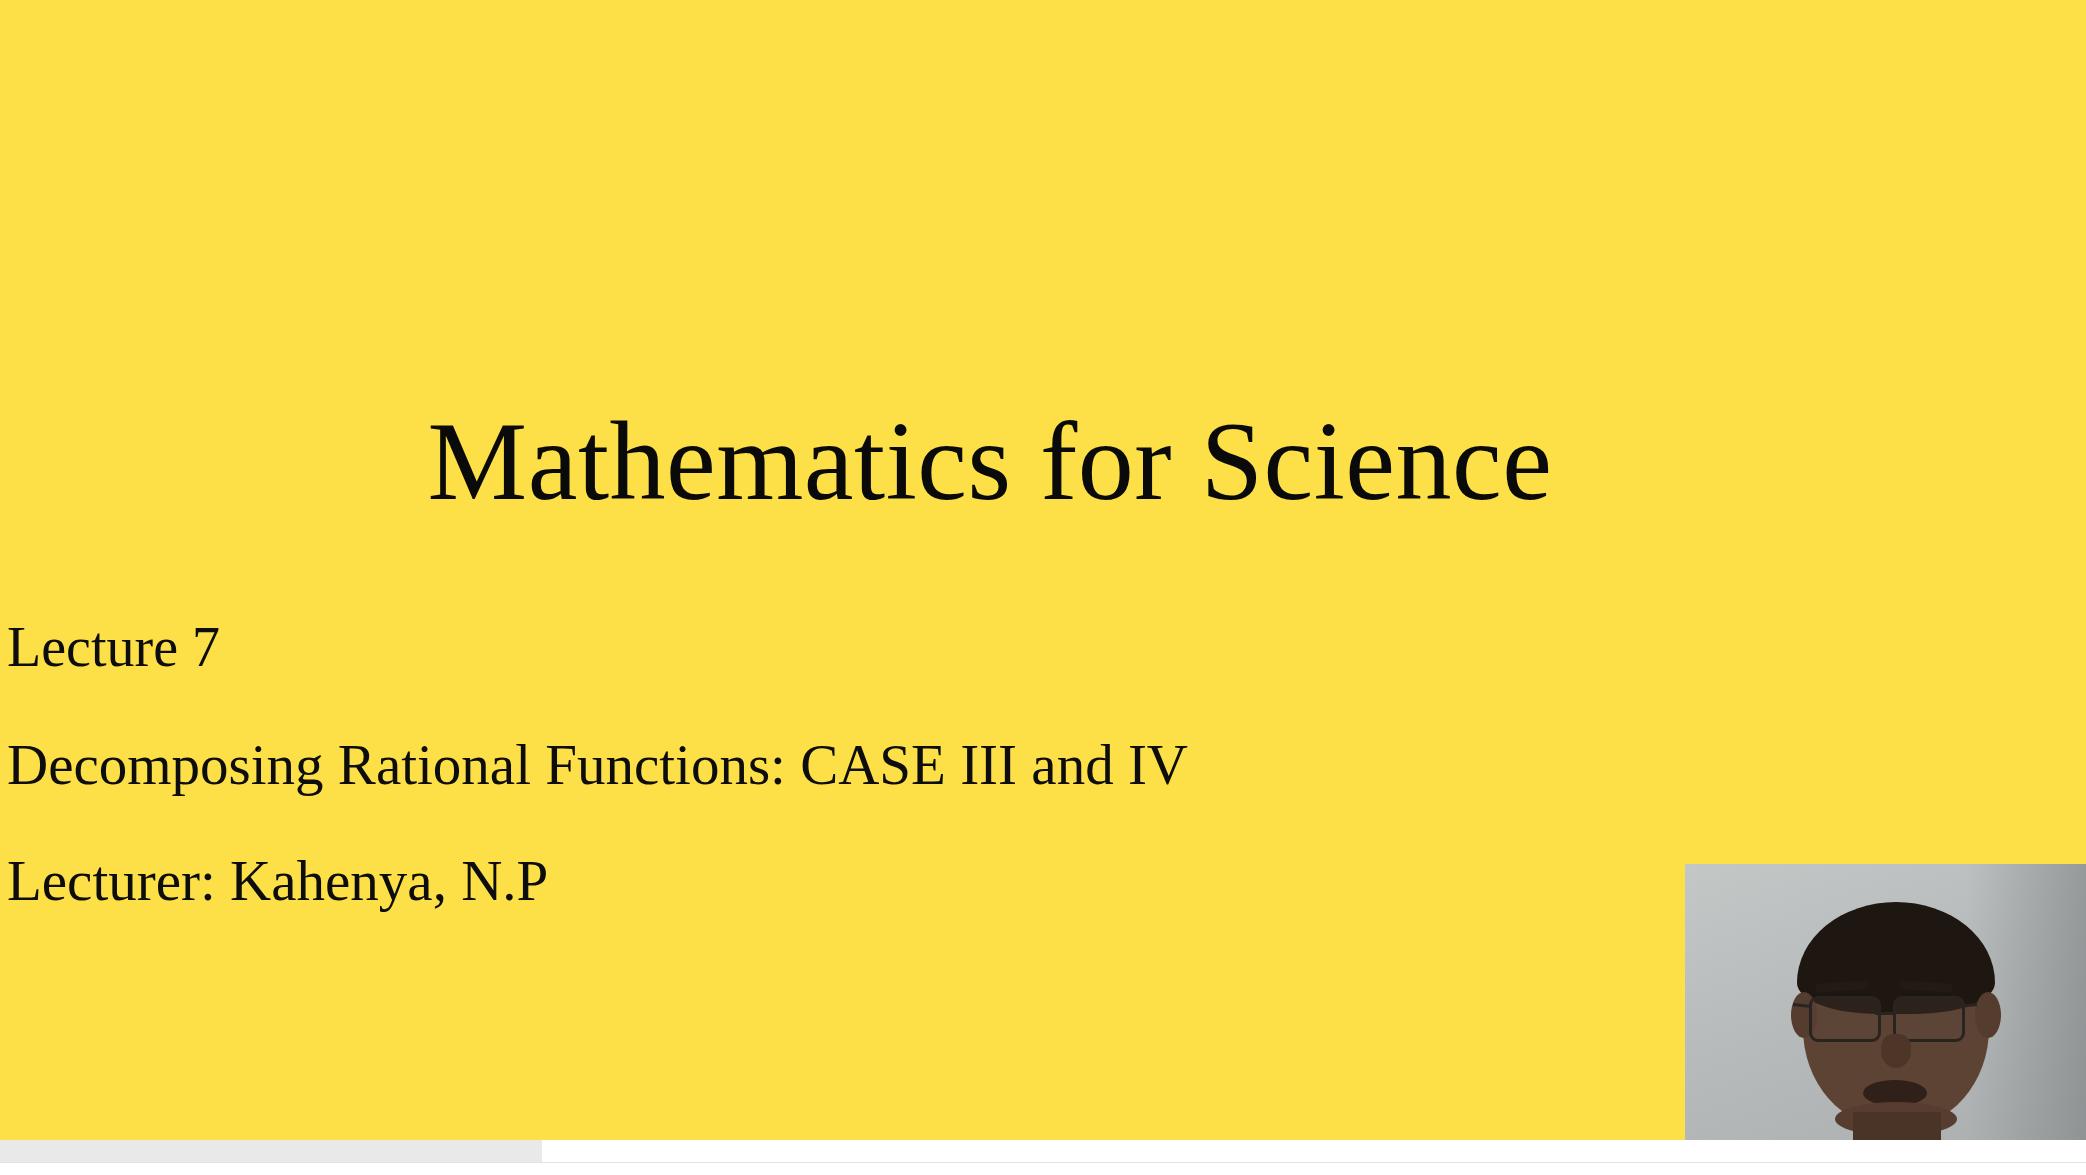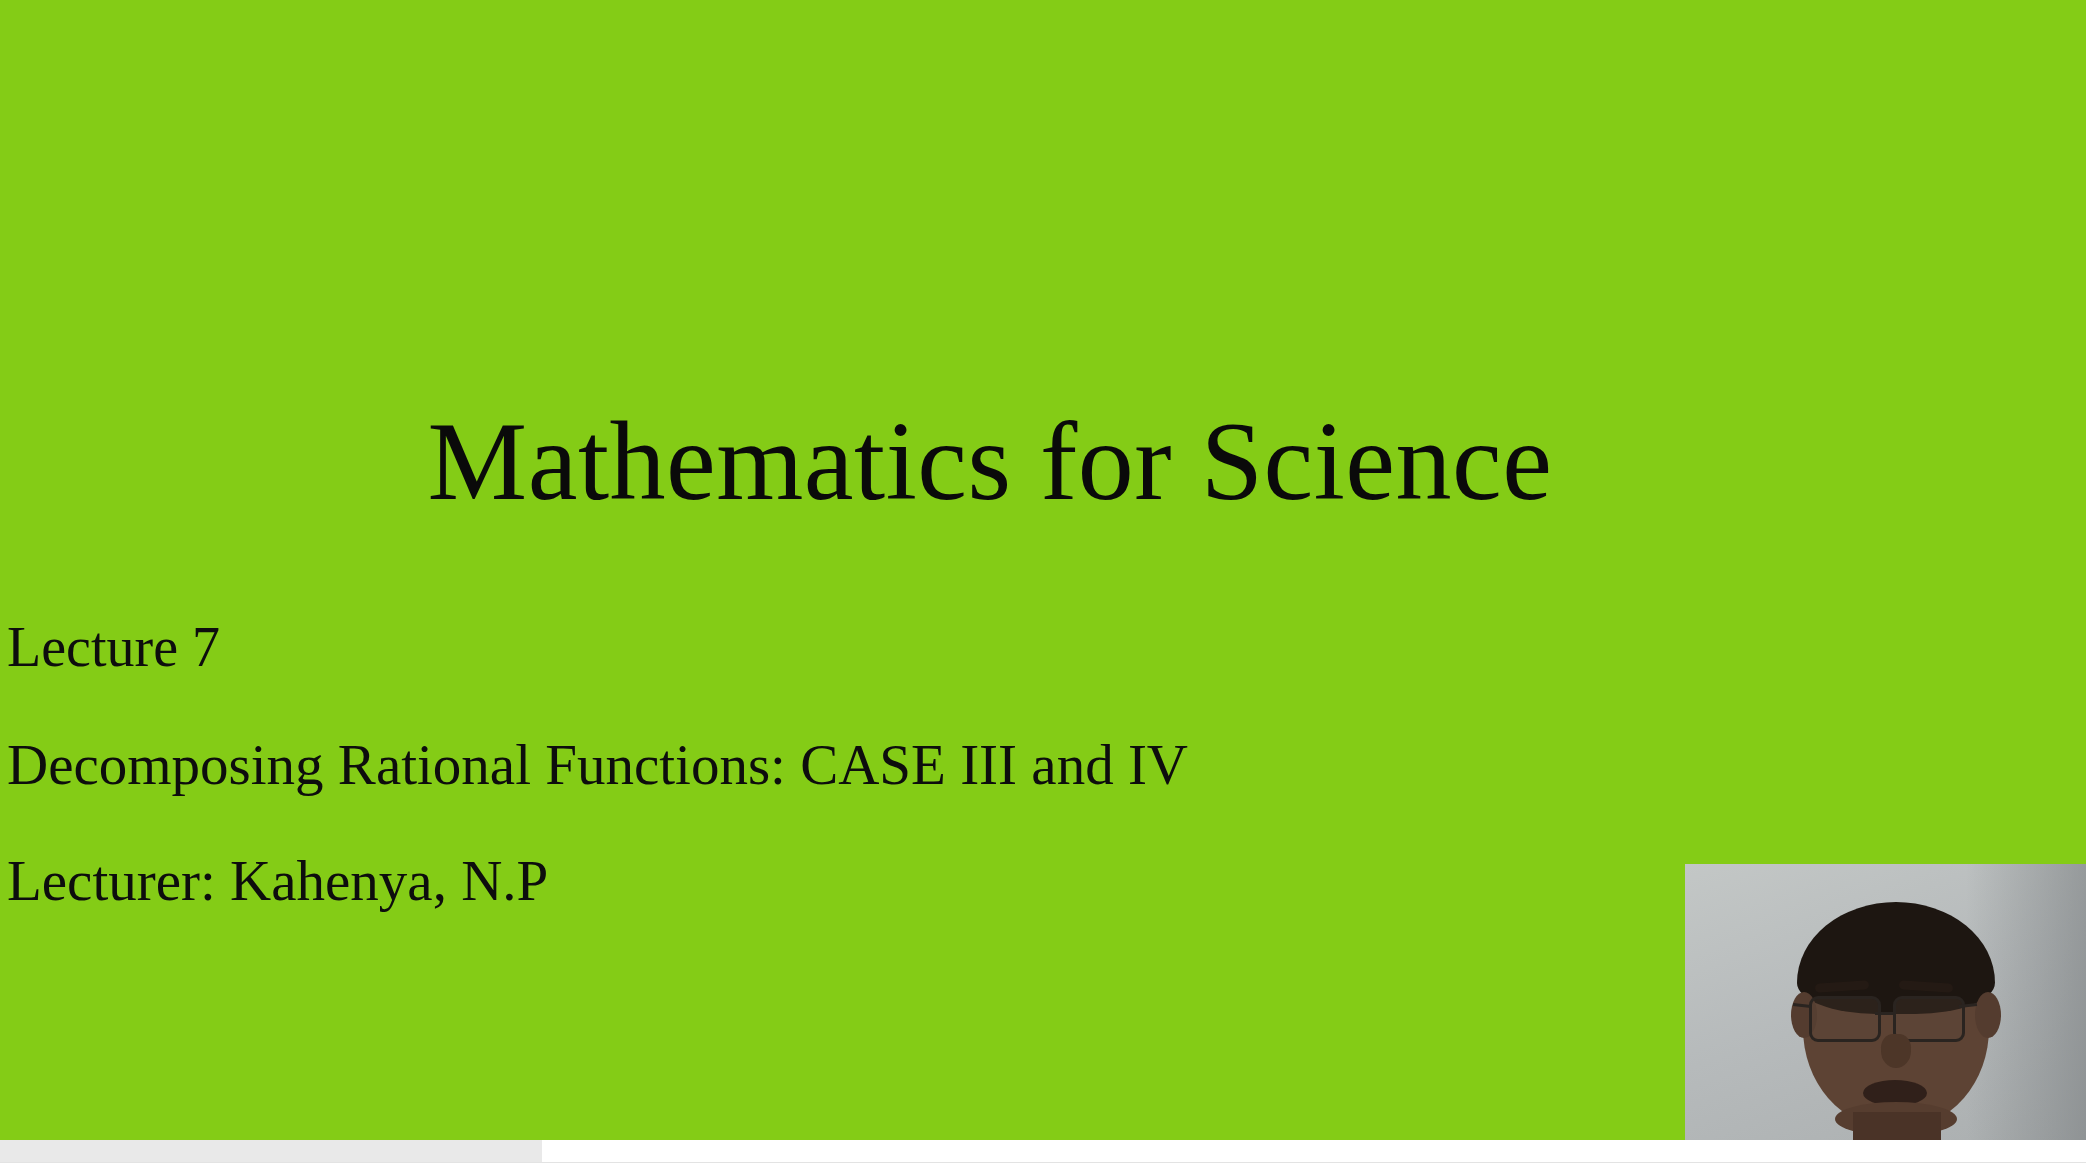--- a/index.html
+++ b/index.html
@@ -14,21 +14,21 @@
     font-family: "Liberation Serif", serif;
     position: relative;
   }
 
   #slide-root {
     position: absolute;
     left: 0;
     top: 0;
     width: 2086px;
     height: 1175px;
-    background: #84cc16;
+    background: #fde047;
   }
 
   
   .slide-content {
     position: absolute;
     left: 0;
     top: 0;
     width: 2086px;
     height: 1140px;
     display: flex;

